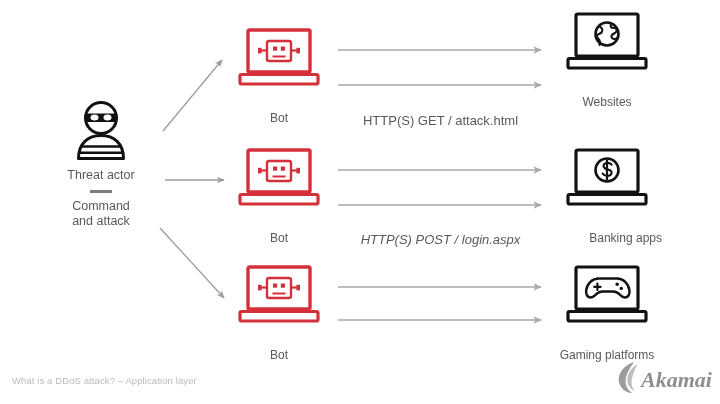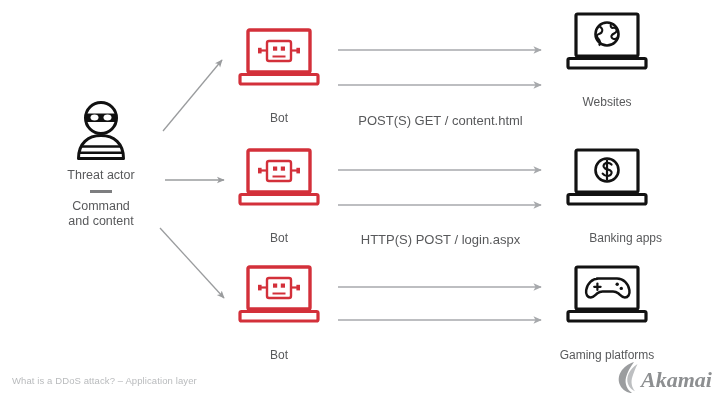--- a/index.html
+++ b/index.html
@@ -159,21 +159,21 @@
 
         <path d="M7.5 58.5 C7.5 43.5 17 35.5 30 35.5 C43 35.5 52.5 43.5 52.5 58.5 Z" fill="none" stroke="#111" stroke-width="3" stroke-linejoin="round"></path>
         <line x1="10.5" y1="46.5" x2="49.5" y2="46.5" stroke="#111" stroke-width="2.6"></line>
         <line x1="8.2" y1="52.7" x2="51.8" y2="52.7" stroke="#111" stroke-width="2.6"></line>
         <line x1="7.5" y1="58.4" x2="52.5" y2="58.4" stroke="#111" stroke-width="2.6"></line>
       </svg>
     </div>
     <div class="actor-label">Threat actor</div>
     <div class="actor-sep"></div>
     <div class="actor-sub">Command</div>
-    <div class="actor-sub">and content</div>
+    <div class="actor-sub">and attack</div>
   </div>
 
   <div class="abs node" style="left:224px; top:28px;">
     <div class="node-icon">
       <svg width="92" height="58" viewBox="0 0 92 58">
 
         <rect x="15" y="2" width="62" height="42" rx="1.5" fill="none" stroke="#d3303a" stroke-width="3.4"></rect>
 
         <rect x="34" y="13" width="24" height="20" rx="2" fill="none" stroke="#d3303a" stroke-width="2.4"></rect>
         <rect x="40" y="18.5" width="4.2" height="4.2" fill="#d3303a"></rect>
@@ -279,22 +279,22 @@
 
         <circle cx="56.2" cy="19.3" r="1.7" fill="#121212"></circle>
         <circle cx="60.3" cy="23.4" r="1.7" fill="#121212"></circle>
         <rect x="41" y="44" width="10" height="4" fill="#121212"></rect>
         <rect x="7" y="46.5" width="78" height="9.5" rx="1.5" fill="none" stroke="#121212" stroke-width="3.2"></rect>
       </svg>
     </div>
     <div class="node-label">Gaming platforms</div>
   </div>
 
-  <div class="abs flow-label" style="left:333px; top:113px; width:215px;">POST(S) GET / content.html</div>
-  <div class="abs flow-label" style="left:333px; top:232px; width:215px;">HTTP(S) POST / login.aspx</div>
+  <div class="abs flow-label" style="left:333px; top:113px; width:215px;">HTTP(S) GET / attack.html</div>
+  <div class="abs flow-label" style="left:333px; top:232px; width:215px;font-style:italic;">HTTP(S) POST / login.aspx</div>
 
   <div class="abs" id="footer-caption">What is a DDoS attack? – Application layer</div>
 
   <div class="abs" id="brand-logo">
     <svg width="100" height="36" viewBox="0 0 100 36">
 
       <path d="M22 4 C10 8 4 18 8 27 C10.5 32.5 16 35 20 35 C15 31.5 12.5 25.5 14 19.5
                C15.2 14.5 18.2 9.2 22 4 Z" fill="#9b9d9f"></path>
       <path d="M25.5 6 C17.5 11 13.5 19 16 26 C17.5 30 20.5 32.5 23 33.2
                C19.8 29.6 18.6 24 20.4 18.8 C21.7 14.8 23.4 10.4 25.5 6 Z" fill="#bdbfc1"></path>

